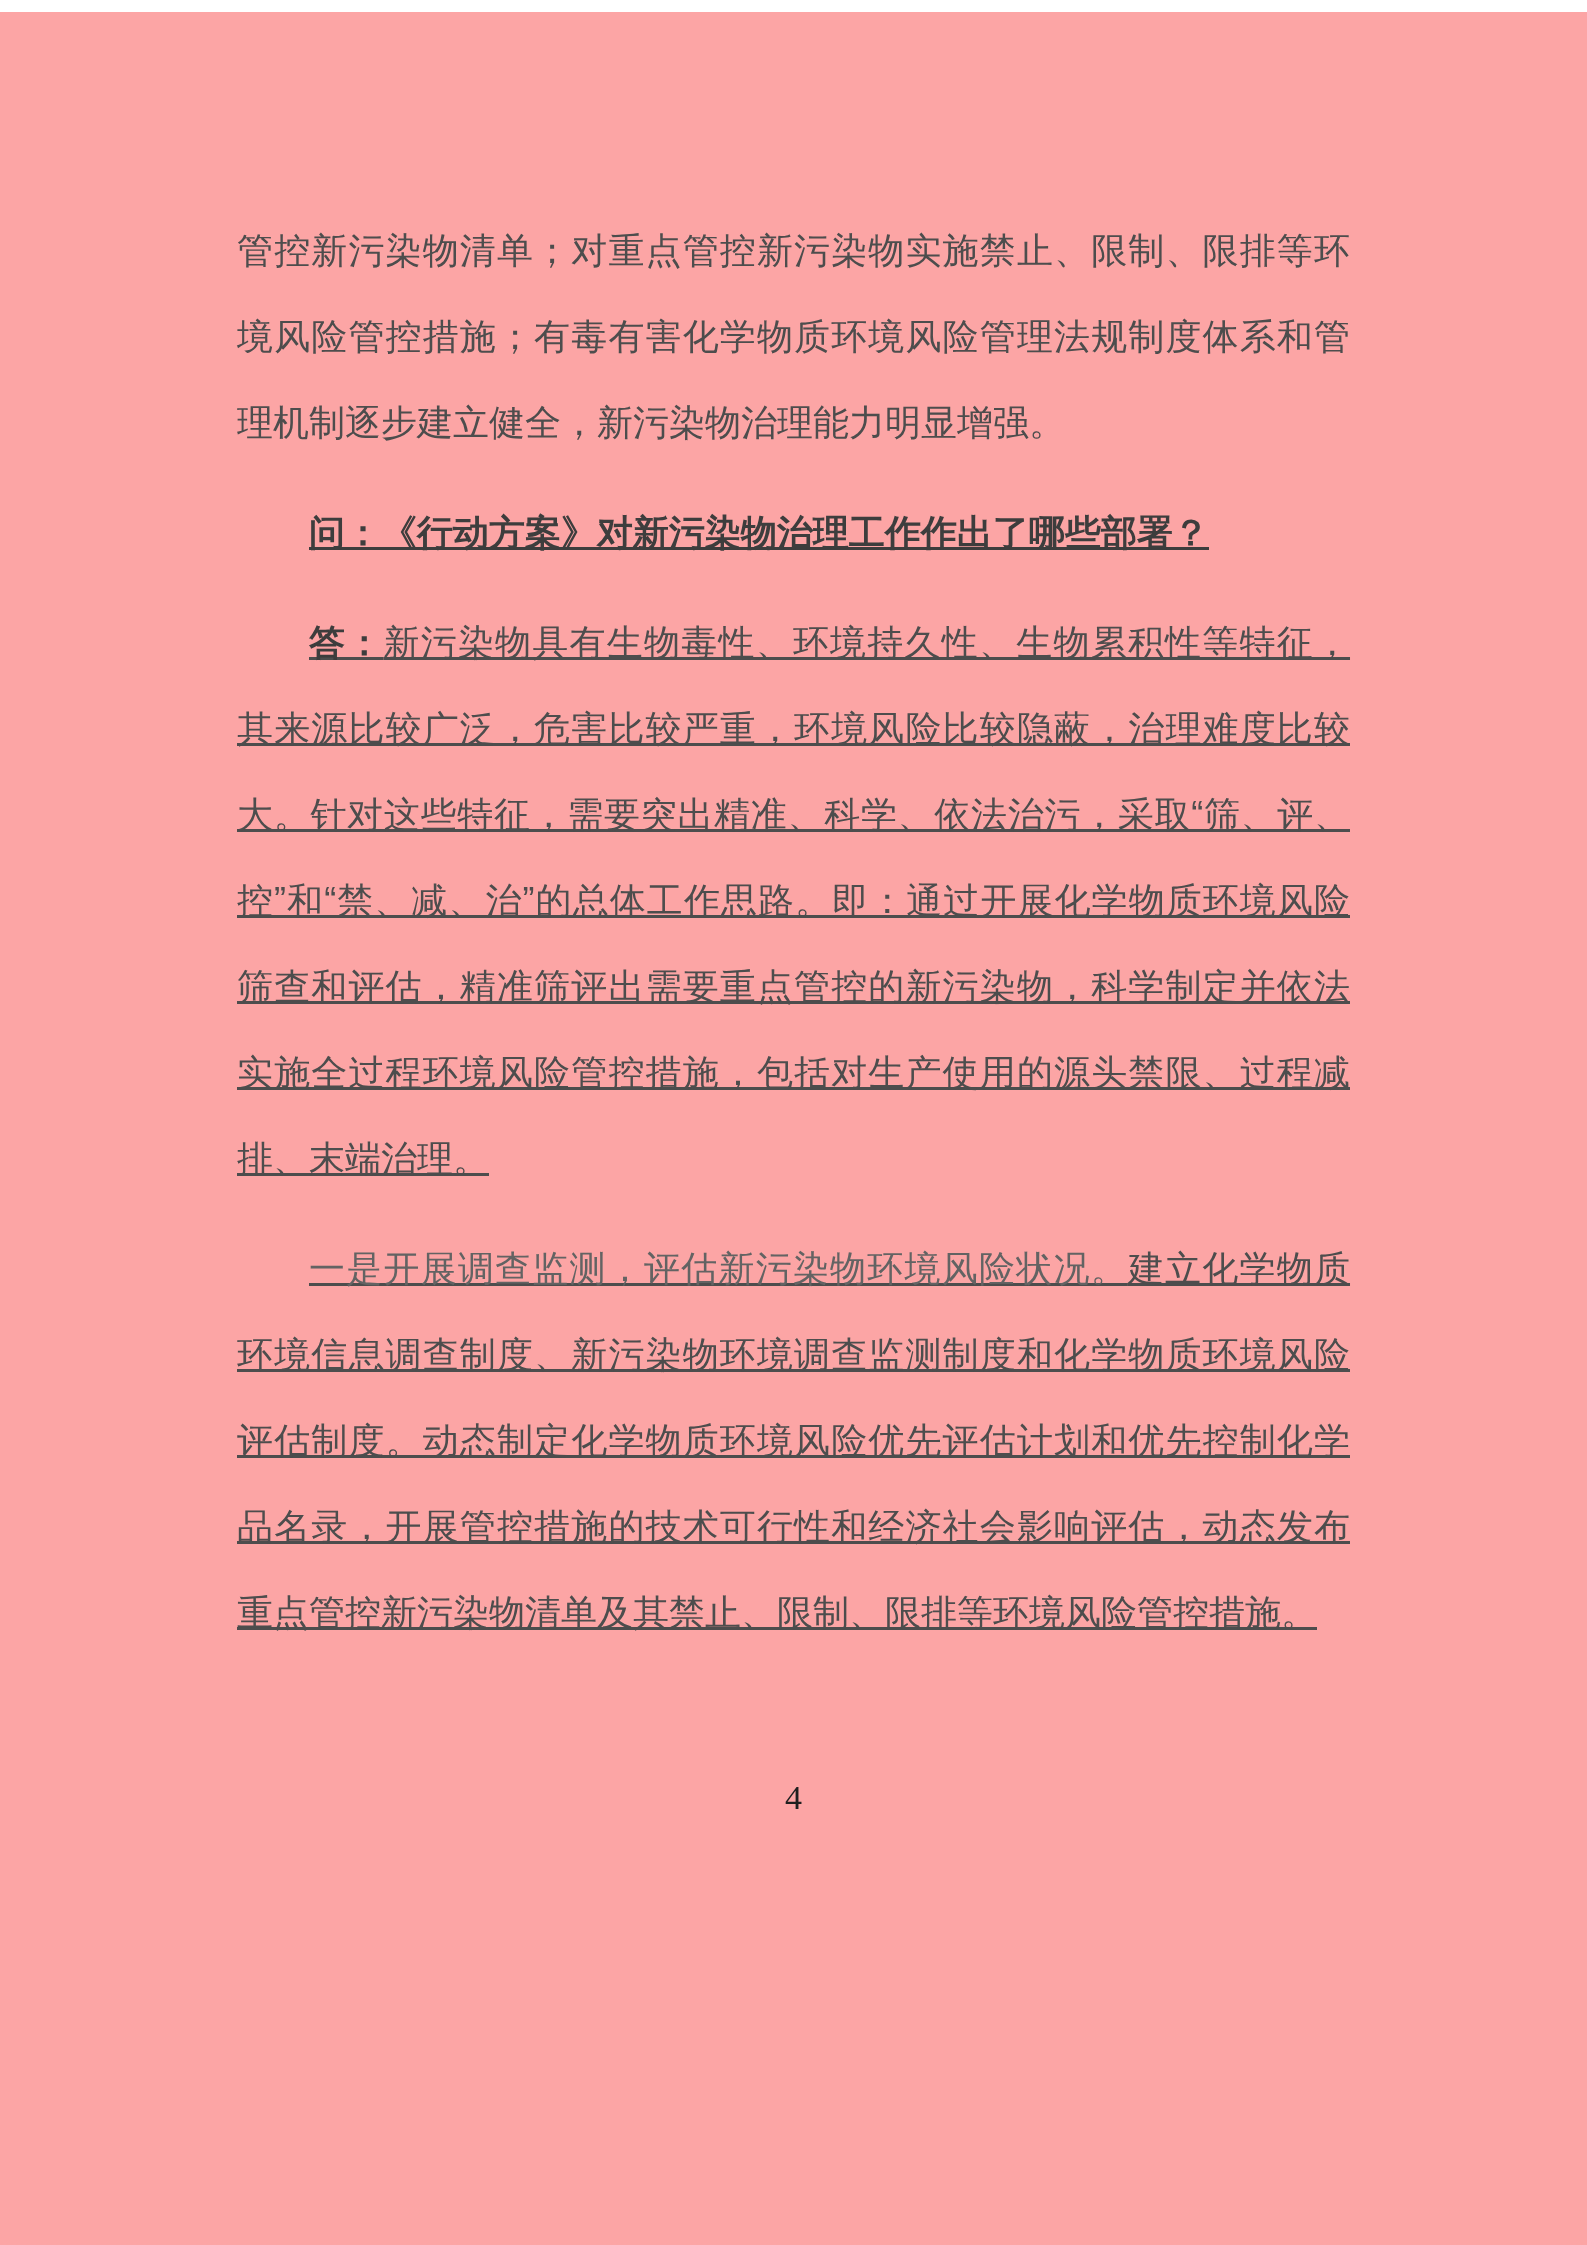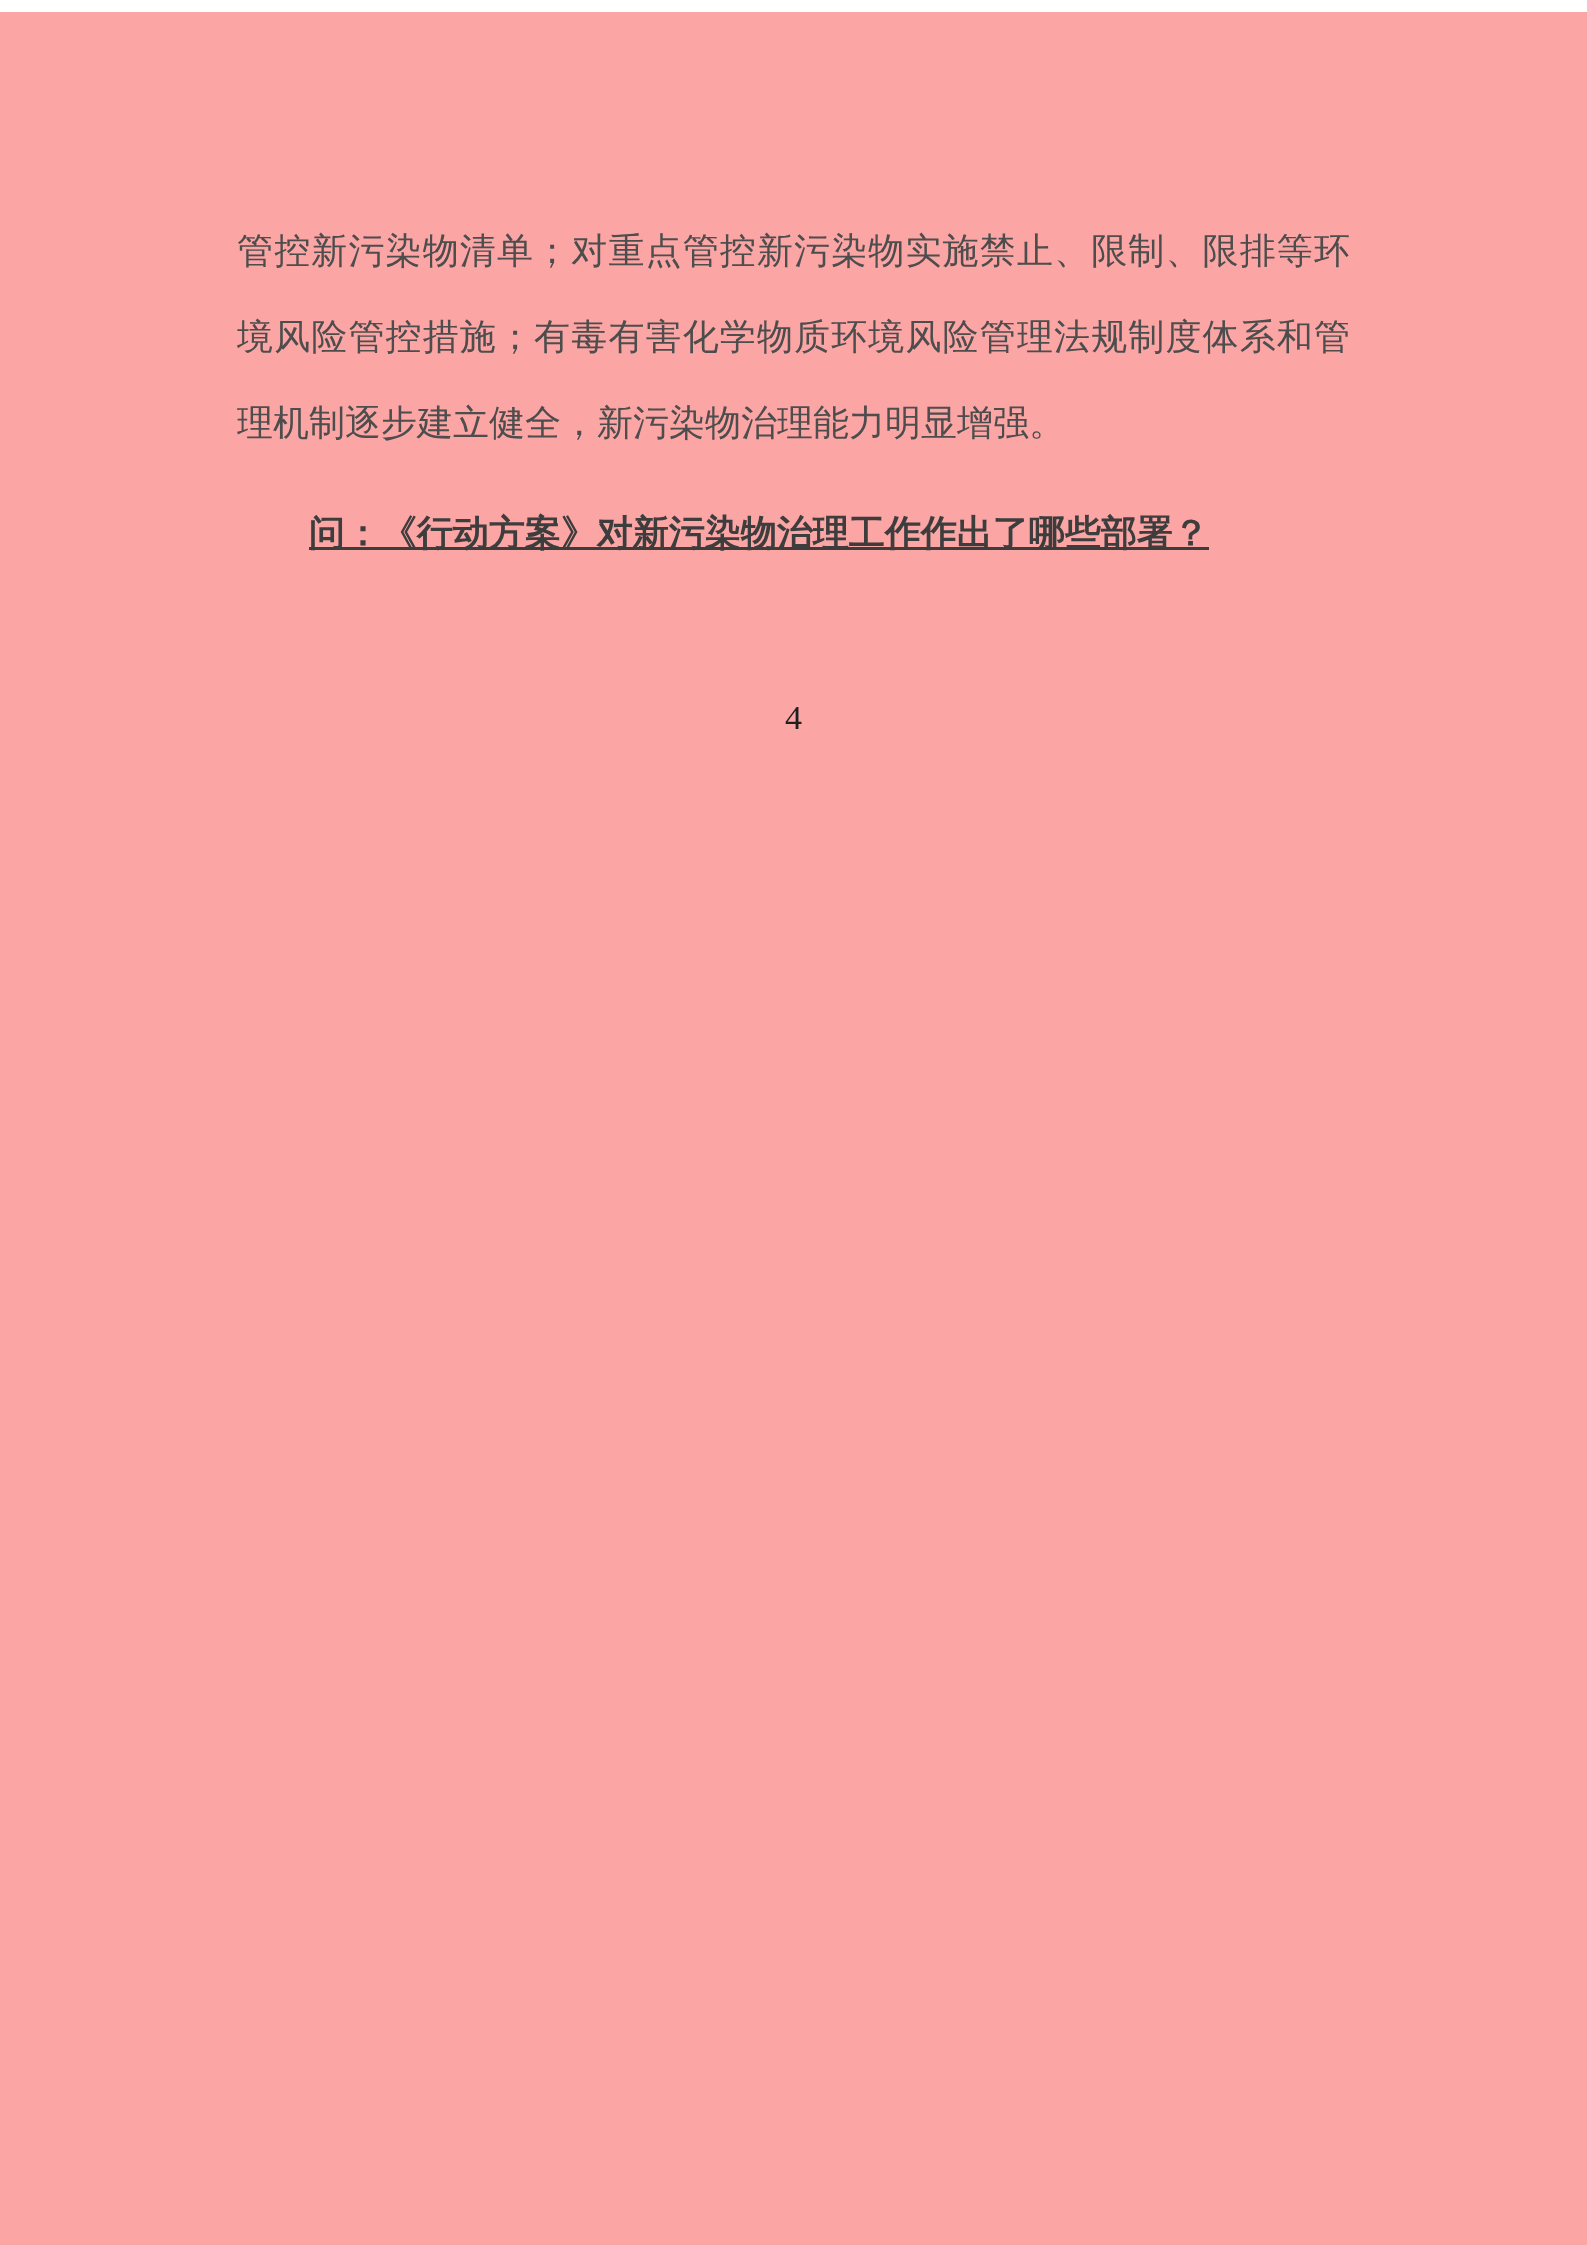--- a/index.html
+++ b/index.html
@@ -62,21 +62,23 @@
 </style>
 </head>
 <body>
 
 <div class="page">
 
   <p class="para">管控新污染物清单；对重点管控新污染物实施禁止、限制、限排等环境风险管控措施；有毒有害化学物质环境风险管理法规制度体系和管理机制逐步建立健全，新污染物治理能力明显增强。</p>
 
   <p class="para indent question">问：《行动方案》对新污染物治理工作作出了哪些部署？</p>
 
+  <p class="para indent"><span class="bold-label">答：</span><span>新污染物具有生物毒性、环境持久性、生物累积性等特征，其来源比较广泛，危害比较严重，环境风险比较隐蔽，治理难度比较大。针对这些特征，需要突出精准、科学、依法治污，采取“筛、评、控”和“禁、减、治”的总体工作思路。即：通过开展化学物质环境风险筛查和评估，精准筛评出需要重点管控的新污染物，科学制定并依法实施全过程环境风险管控措施，包括对生产使用的源头禁限、过程减排、末端治理。</span></p>
 
 
+  <p class="para indent"><span class="kaiti-lead">一是开展调查监测，评估新污染物环境风险状况。</span><span>建立化学物质环境信息调查制度、新污染物环境调查监测制度和化学物质环境风险评估制度。动态制定化学物质环境风险优先评估计划和优先控制化学品名录，开展管控措施的技术可行性和经济社会影响评估，动态发布重点管控新污染物清单及其禁止、限制、限排等环境风险管控措施。</span></p>
 
 
   <div class="footer">
     <span class="page-number">4</span>
   </div>
 
 </div>
 
 </body></html>

